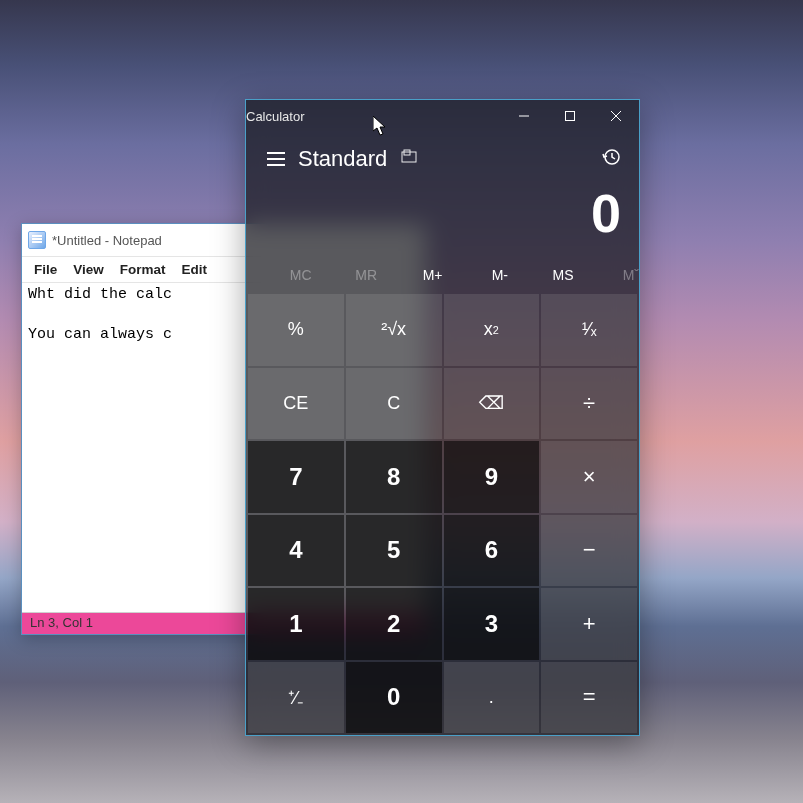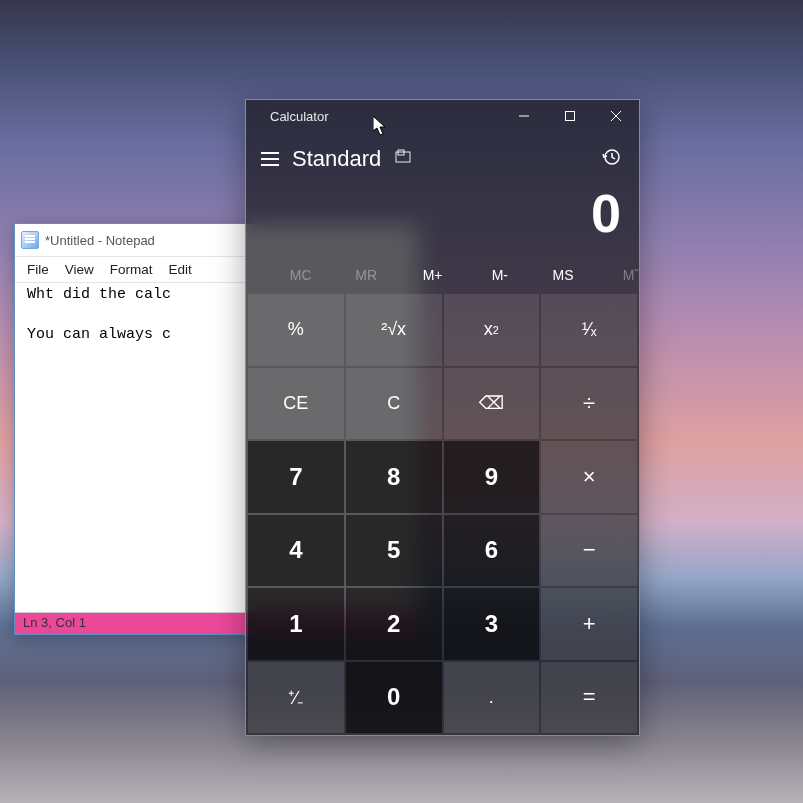--- a/index.html
+++ b/index.html
@@ -22,21 +22,21 @@
         #94a6c7 72%,
         #5e6f93 78%,
         #5f6079 85%,
         #87838e 92%,
         #b6b2b8 100%);
   }
 
   
   .notepad {
     position: absolute;
-    left: 14px;
+    left: 21px;
     top: 223px;
     width: 406px;   
     height: 412px;
     background: #fff;
     border: 1px solid #5a8fbf;
     box-shadow: 0 4px 16px rgba(0,0,0,.25);
     display: flex;
     flex-direction: column;
     font-size: 14px;
   }
@@ -68,24 +68,24 @@
     gap: 8px;
     padding: 4px 8px;
     border-top: 1px solid #e5e5e5;
     border-bottom: 1px solid #e5e5e5;
     background: #fff;
     font-size: 13.5px;
     color: #222;
     white-space: nowrap;
     overflow: hidden;
   }
-  .notepad .menubar span { padding: 1px 4px; cursor: default; }
+  .notepad .menubar span { padding: 1px 4px; cursor: default; font-weight: bold; }
   .notepad .textarea {
     flex: 1;
-    padding: 2px 12px;
+    padding: 2px 6px;
     font-family: Consolas, "Courier New", monospace;
     font-size: 15px;
     line-height: 20px;
     white-space: pre;
     overflow: hidden;
     color: #000;
   }
   .notepad .statusbar {
     border-top: 1px solid #d0d0d0;
     padding: 2px 8px;
@@ -107,34 +107,34 @@
     background: rgba(25,25,30,0.72);
     backdrop-filter: blur(12px);
     display: flex;
     flex-direction: column;
     box-shadow: 0 8px 30px rgba(0,0,0,.35);
   }
   .calc .titlebar {
     height: 32px;
     display: flex;
     align-items: center;
-    padding-left: 24px;
+    padding-left: 0;
     font-size: 13px;
     color: #e8e8e8;
   }
   .calc .titlebar .spacer { flex: 1; }
   .calc .winbtn {
     width: 46px; height: 32px;
     display:flex; align-items:center; justify-content:center;
     color:#e8e8e8; font-size:12px;
   }
 
   .calc .modebar {
     display:flex; align-items:center;
-    padding: 6px 10px 6px 6px;
+    padding: 6px 10px 6px 12px;
     height: 54px;
   }
   .calc .hamburger { width:36px; text-align:center; font-size:20px;}
   .calc .mode-label { font-size:22px; font-weight:500; margin-left:4px;}
   .calc .pin { margin-left:14px; font-size:16px; opacity:.9;}
   .calc .modebar .spacer{flex:1;}
   .calc .history-icon { width:36px; text-align:center; font-size:18px;}
 
   .calc .display {
     text-align:right;

